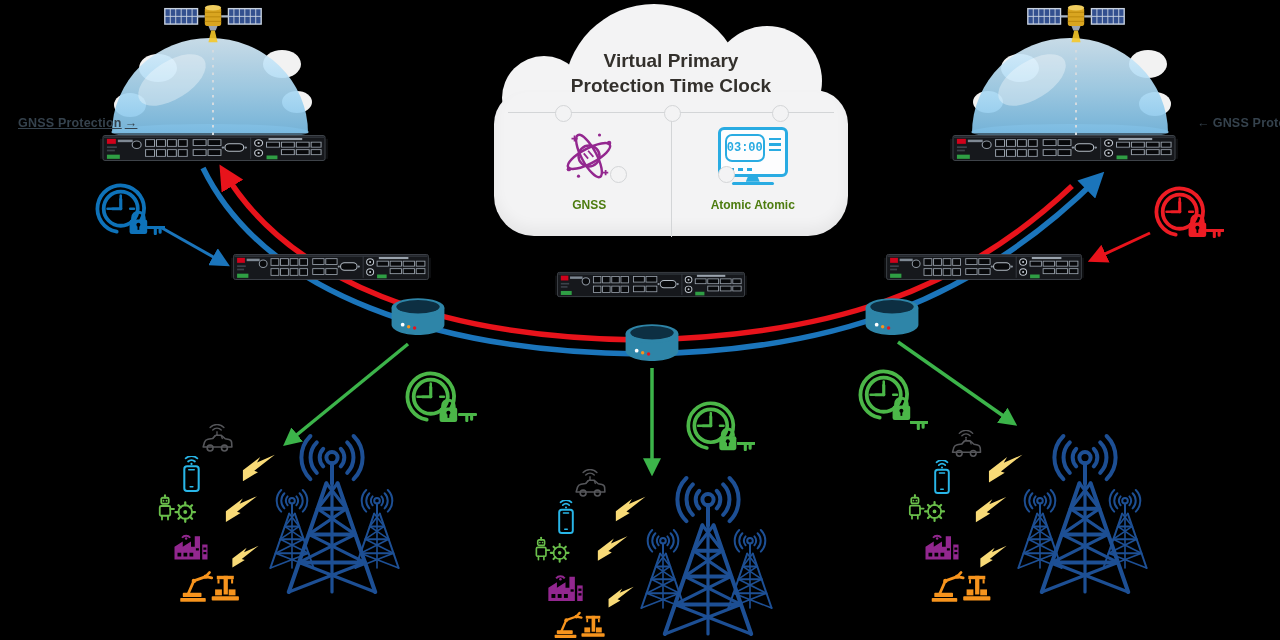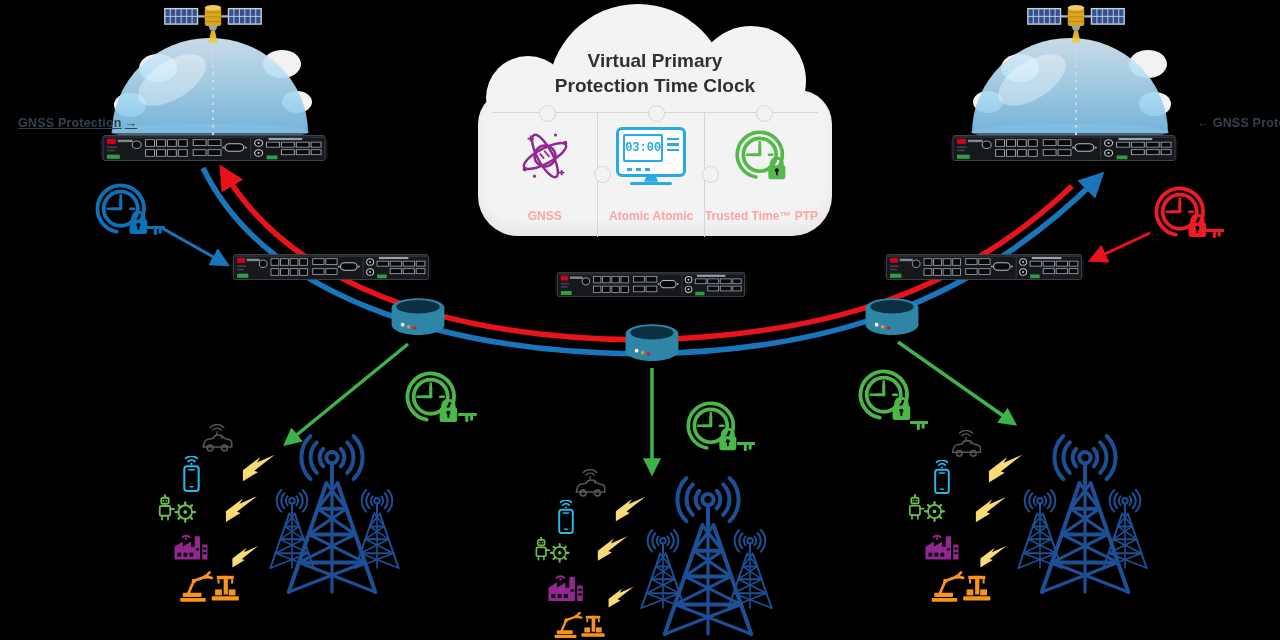--- a/index.html
+++ b/index.html
@@ -1,42 +1,42 @@
 <!DOCTYPE html>
 <html><head>
 <meta charset="utf-8">
 <style>
   html,body{margin:0;padding:0;background:#000;}
   .stage{position:relative;width:1280px;height:640px;background:#000;overflow:hidden;
          font-family:"Liberation Sans",sans-serif;}
   svg.scene{position:absolute;left:0;top:0;width:1280px;height:640px;}
 
   
-  .cloud{position:absolute;left:478px;top:4px;width:354px;height:232px;}
+  .cloud{position:absolute;left:494px;top:4px;width:354px;height:232px;}
   .cloud .bump{position:absolute;background:#f3f3f4;border-radius:50%;}
   .cloud .bump.big{left:70px;top:0;width:180px;height:180px;}
   .cloud .bump.right{left:218px;top:22px;width:110px;height:110px;}
   .cloud .bump.left{left:8px;top:52px;width:84px;height:84px;}
   .cloud .body{position:absolute;left:0;top:86px;width:354px;height:146px;background:#f3f3f4;
                border-radius:34px 34px 40px 40px;box-shadow:inset 0 -8px 14px rgba(0,0,0,.05);}
   .cloud .title{position:absolute;left:0;top:44px;width:100%;text-align:center;z-index:3;
                 font-weight:bold;font-size:19px;line-height:25px;color:#33302c;}
   .puzzle-row{position:absolute;left:14px;top:108px;width:326px;height:124px;z-index:2;
               display:flex;border-top:1.5px solid #d3d5d7;}
   .puzzle-cell{flex:1;display:flex;flex-direction:column;align-items:center;padding-top:10px;}
   .puzzle-cell + .puzzle-cell{border-left:1.5px solid #d3d5d7;}
   .piece-icon{height:66px;display:flex;align-items:center;justify-content:center;}
-  .piece-label{margin-top:20px;font-size:12px;font-weight:bold;color:#fca5a5;white-space:nowrap;}
+  .piece-label{margin-top:9px;font-size:12px;font-weight:bold;color:#4d7c0f;white-space:nowrap;}
   .knob{position:absolute;width:15px;height:15px;border-radius:50%;background:#f3f3f4;
         border:1.5px solid #d3d5d7;z-index:4;}
 
   
   .monitor{width:64px;height:44px;border:3px solid #29abe2;border-radius:6px;position:relative;background:#fdfdfe;}
   .monitor .screen{position:absolute;left:4px;top:4px;width:36px;height:24px;border:2px solid #29abe2;
-                   border-radius:2px;display:flex;align-items:center;justify-content:center;
+                   border-radius:7px;display:flex;align-items:center;justify-content:center;
                    font:bold 12px "Liberation Mono",monospace;color:#29abe2;}
   .monitor .menu i{display:block;width:12px;height:2.5px;background:#29abe2;margin:3px 0;}
   .monitor .menu{position:absolute;right:4px;top:5px;}
   .monitor .dots{position:absolute;left:8px;bottom:3px;width:26px;height:2.5px;
                  background:repeating-linear-gradient(90deg,#29abe2 0 5px,transparent 5px 9px);}
   .stand-neck{width:14px;height:6px;background:#29abe2;margin:-1px auto 0;
               clip-path:polygon(18% 0,82% 0,100% 100%,0 100%);}
   .stand-base{width:42px;height:3.5px;background:#29abe2;border-radius:2px;margin:0 auto;}
 
   
@@ -419,28 +419,20 @@
                 </div>
             <div class="dots"></div>
           </div>
           <div class="stand-neck"></div>
           <div class="stand-base"></div>
         </div>
       </div>
       <div class="piece-label">Atomic Atomic</div>
     </div>
 
-    <div class="puzzle-cell">
-      <div class="piece-icon">
-        <svg viewBox="0 0 92 92" width="56" height="56" style="color:#54b948">
-              <use href="#sym-clock"></use>
-            </svg>
-      </div>
-      <div class="piece-label">Trusted Time™ PTP</div>
-    </div>
   </div>
 
   <div class="knob" style="left:61px;top:100.5px"></div>
   <div class="knob" style="left:169.5px;top:100.5px"></div>
   <div class="knob" style="left:278px;top:100.5px"></div>
   <div class="knob" style="left:115.5px;top:162px"></div>
   <div class="knob" style="left:224px;top:162px"></div>
 </div>
 
 <div class="gnss-label left">

